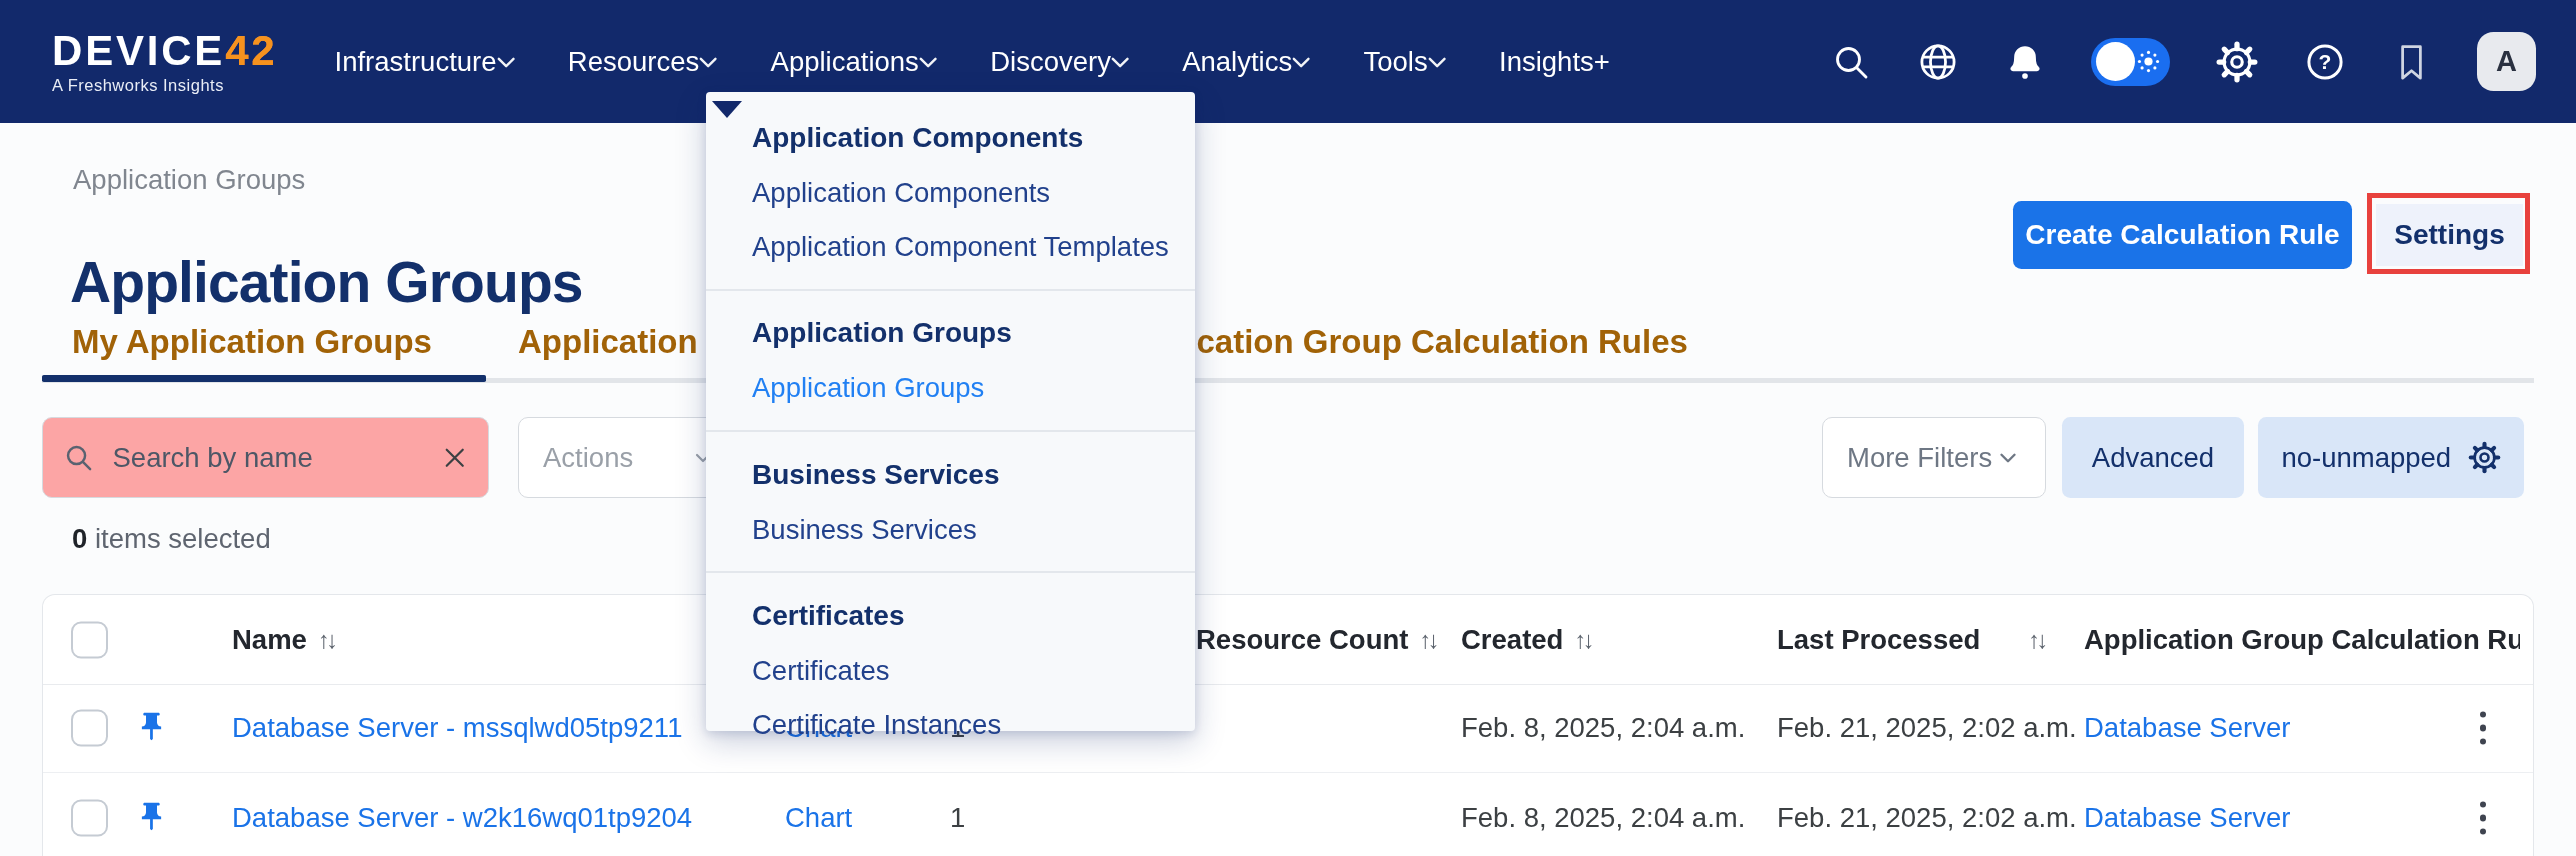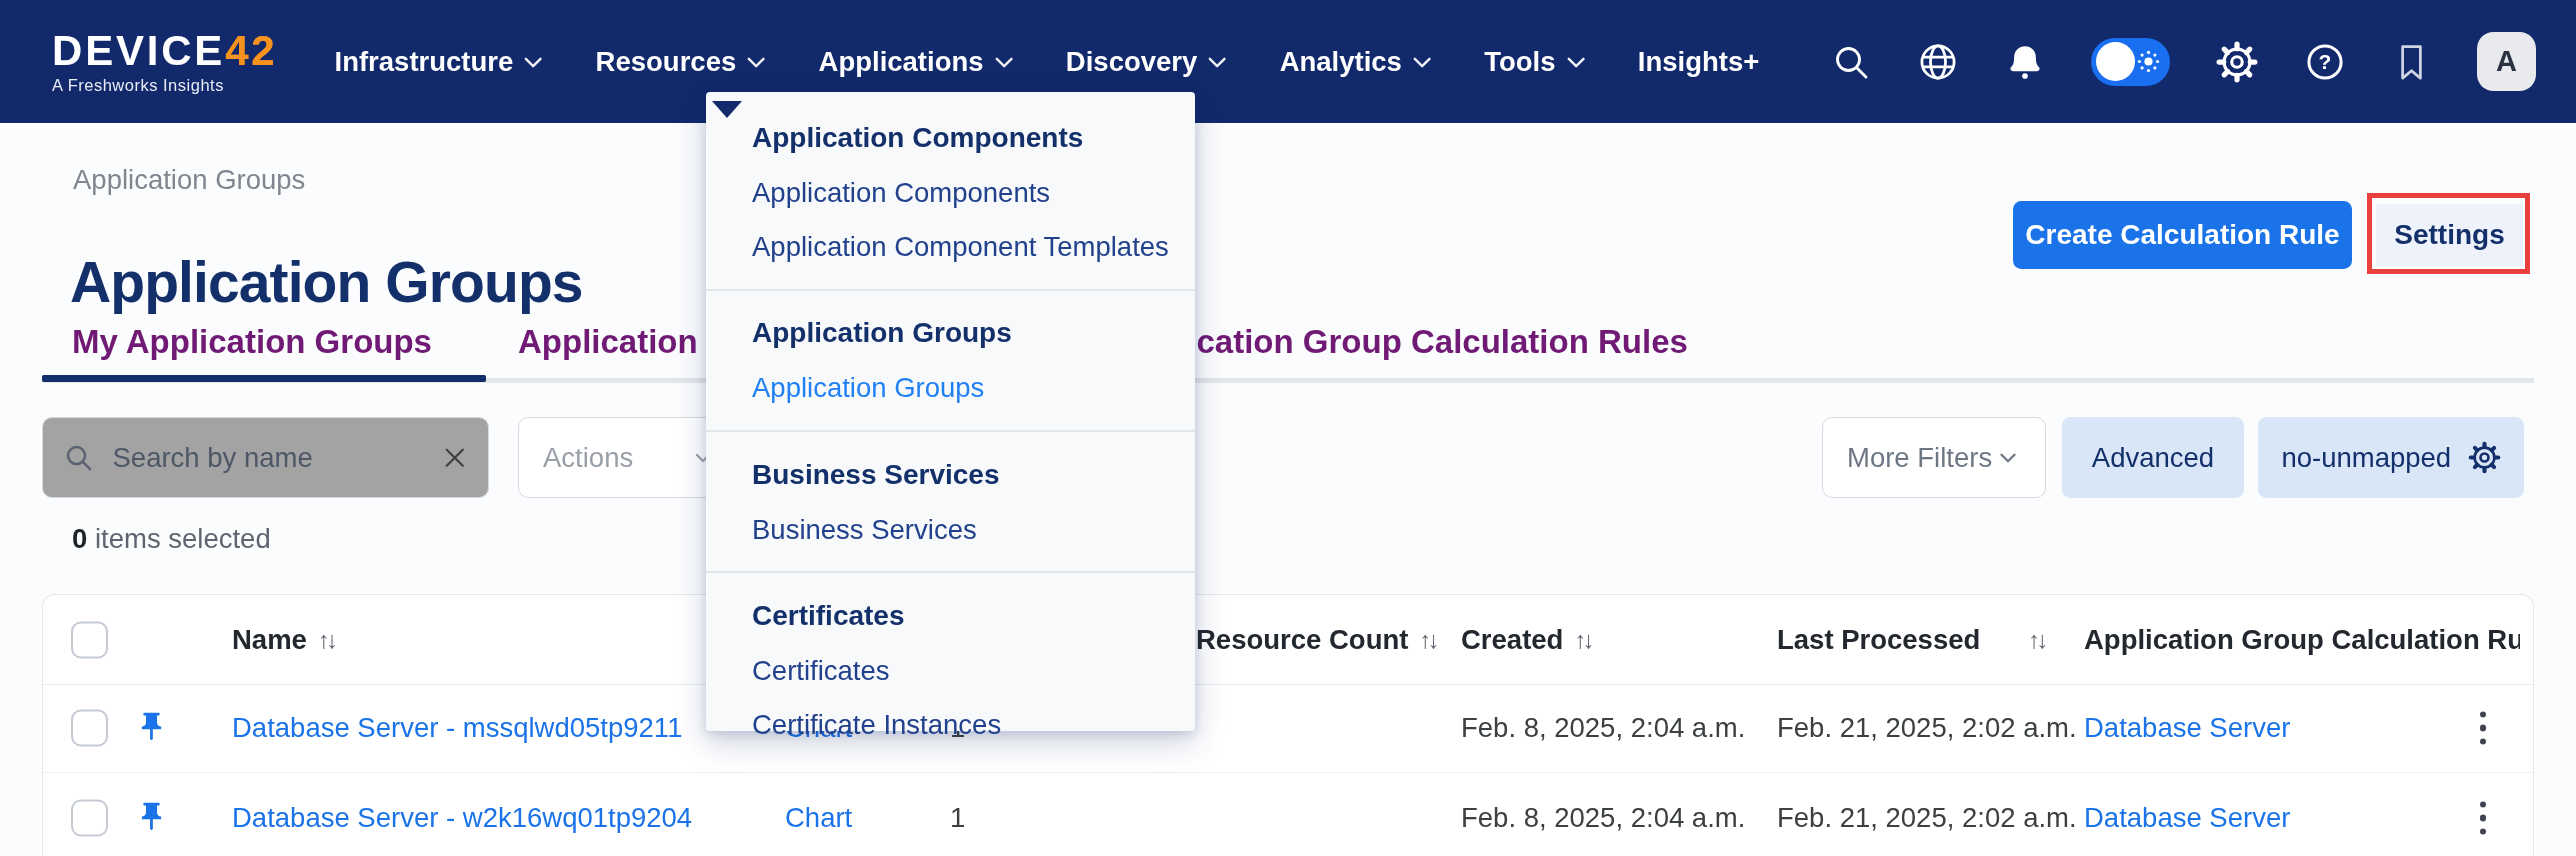--- a/index.html
+++ b/index.html
@@ -8,22 +8,22 @@
 
   
   .navbar{position:absolute;left:0;top:0;width:2576px;height:123px;background:#12296b;
     display:flex;align-items:center;z-index:10;}
   .logo-wrap{margin-left:52px;display:flex;flex-direction:column;line-height:1;}
   .logo-main{font-size:42px;font-weight:bold;color:#fff;letter-spacing:2.8px;}
   .logo-accent{color:#f6921e;background:linear-gradient(180deg,#fbb040,#f15a24);
     -webkit-background-clip:text;background-clip:text;}
   .logo-tag{font-size:16.5px;color:#e9edf6;margin-top:5.5px;letter-spacing:0.5px;}
   .nav-items{display:flex;align-items:center;gap:53px;margin-left:57px;}
-  .nav-item{display:flex;align-items:center;gap:11px;color:#fff;font-size:27.5px;
-    font-weight:700;cursor:pointer;white-space:nowrap;}
+  .nav-item{display:flex;align-items:center;color:#fff;font-size:27.5px;
+    font-weight:400;cursor:pointer;white-space:nowrap;}
   .nav-caret{opacity:.95;margin-top:3.7px;}
   .nav-right{position:absolute;right:40px;top:0;height:123px;display:flex;align-items:center;gap:46px;}
   .nicon{color:#fff;cursor:pointer;display:block;}
   .toggle-pill{width:79px;height:48px;border-radius:24px;background:#1a6ef0;position:relative;cursor:pointer;}
   .toggle-knob{position:absolute;left:4.6px;top:4.6px;width:39px;height:39px;border-radius:50%;background:#fff;}
   .toggle-sun{position:absolute;right:7.3px;top:9.2px;}
   .avatar{width:59px;height:59px;border-radius:16.5px;background:#e8eaee;display:flex;
     align-items:center;justify-content:center;font-size:29px;font-weight:bold;color:#2a3140;cursor:pointer;}
 
   
@@ -44,26 +44,26 @@
   .btn-create{position:absolute;left:2013px;top:201px;width:339px;height:68px;background:#1a73e8;
     border:none;border-radius:8.3px;color:#fff;font-size:28px;font-weight:bold;cursor:pointer;
     font-family:"Liberation Sans",sans-serif;}
   .btn-settings{position:absolute;left:2376px;top:204px;width:147px;height:62px;background:#eef2fb;
     border:none;color:#13306b;font-size:28px;font-weight:bold;cursor:pointer;
     font-family:"Liberation Sans",sans-serif;}
   .annotation-red{position:absolute;left:2367px;top:193px;width:163px;height:81px;
     border:5.5px solid #e8413d;box-sizing:border-box;z-index:60;pointer-events:none;}
 
   
-  .tab{position:absolute;top:323px;font-size:33px;font-weight:bold;color:#701a75;cursor:pointer;white-space:nowrap;}
+  .tab{position:absolute;top:323px;font-size:33px;font-weight:bold;color:#a16207;cursor:pointer;white-space:nowrap;}
   .tabs-line{position:absolute;left:42px;top:378px;width:2492px;height:4.6px;background:#e2e5e9;}
   .tab-active-bar{position:absolute;left:42px;top:375px;width:444px;height:7.3px;background:#13306b;border-radius:1.8px;}
 
   
-  .search-box{position:absolute;left:42px;top:417px;width:447px;height:81px;background:#a3a3a3;
+  .search-box{position:absolute;left:42px;top:417px;width:447px;height:81px;background:#fca5a5;
     border:1.8px solid #d6dadf;border-radius:10px;box-sizing:border-box;display:flex;align-items:center;
     padding:0 20px;gap:16.5px;}
   .search-box input{flex:1;border:none;outline:none;font-size:27.5px;color:#30394a;background:transparent;
     font-family:"Liberation Sans",sans-serif;min-width:0;}
   .search-box input::placeholder{color:#4d5766;}
   .actions-box{position:absolute;left:518px;top:417px;width:222px;height:81px;background:#fff;
     border:1.8px solid #d6dadf;border-radius:10px;box-sizing:border-box;display:flex;align-items:center;
     justify-content:space-between;padding:0 24px;font-size:27.5px;color:#9aa0a8;cursor:pointer;}
   .more-filters{position:absolute;left:1822px;top:417px;width:224px;height:81px;background:#fff;
     border:1.8px solid #d6dadf;border-radius:10px;box-sizing:border-box;display:flex;align-items:center;

